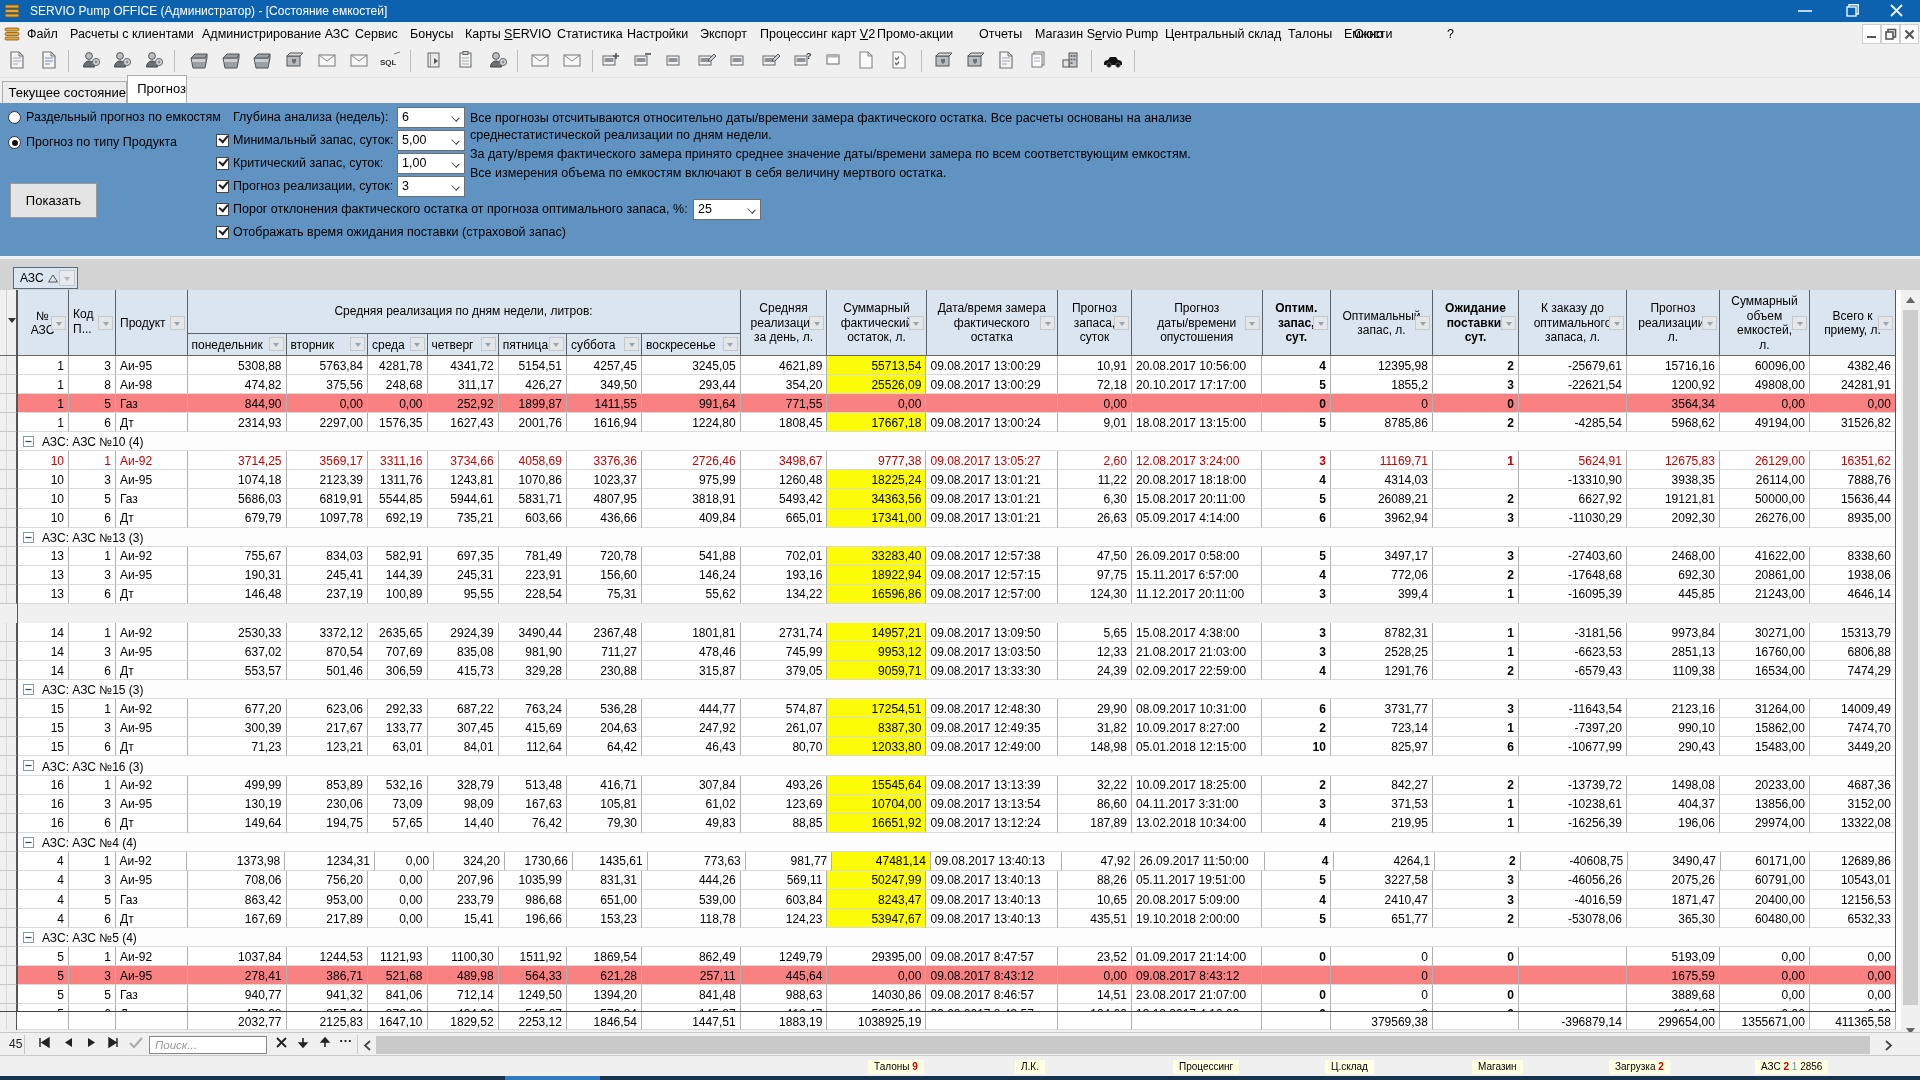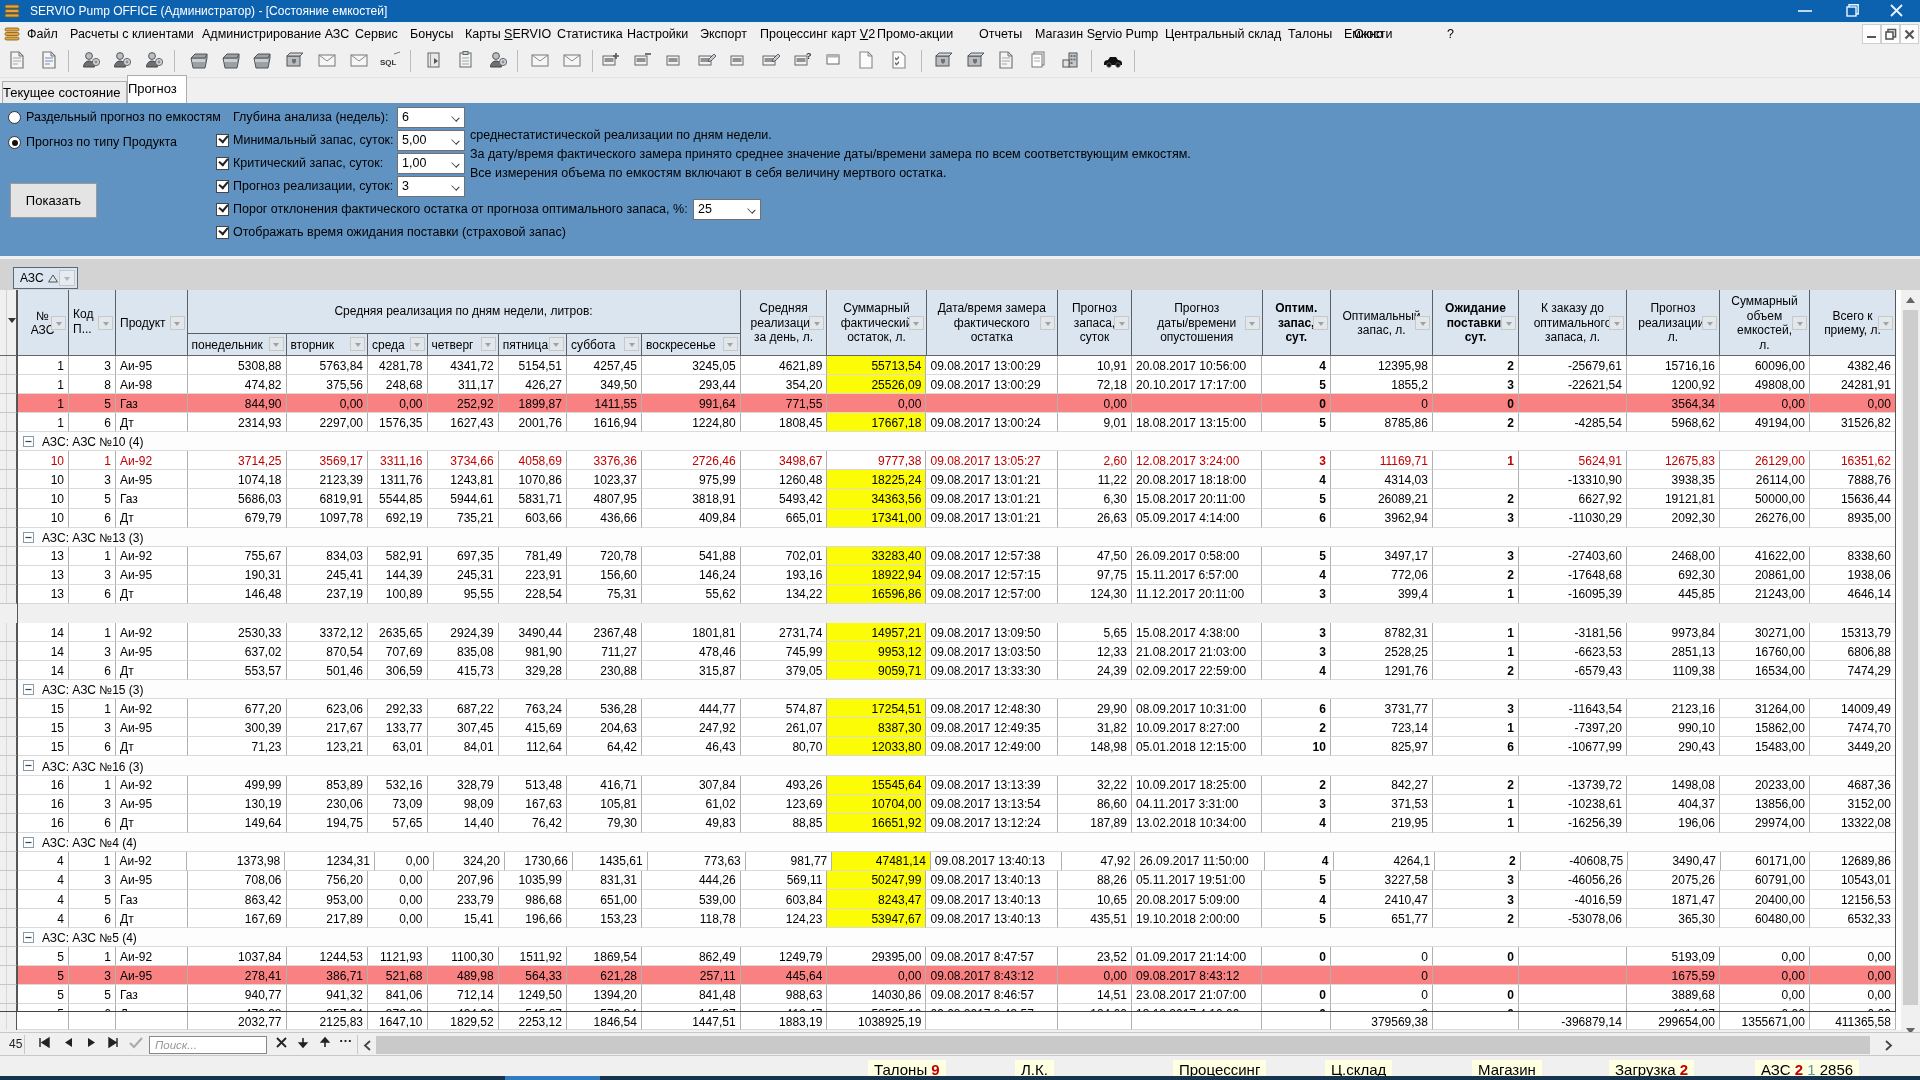--- a/index.html
+++ b/index.html
@@ -10,21 +10,21 @@
 #title .txt{position:absolute;left:26px;top:3.5px}
 
 #menu{left:0;top:22px;width:1920px;height:22px;background:#f0f0f0;border-top:1px solid #dff1fb;font-size:12.5px;color:#000}
 #menu span.mi{position:absolute;top:4px}
 
 #tools{left:0;top:44px;width:1920px;height:34px;background:#f0f0f0;border-bottom:1px solid #e3e3e3}
 .tsep{position:absolute;top:6px;height:22px;width:1px;background:#bcbcbc}
 .icon{position:absolute;top:50px;width:20px;height:20px}
 
 #tabs{left:0;top:78px;width:1920px;height:25px;background:#f0f0f0}
-.tab{position:absolute;font-size:13px;color:#000;text-align:left;border:1px solid #acacac}
+.tab{position:absolute;font-size:13px;color:#000;text-align:right;border:1px solid #acacac}
 
 #panel{left:0;top:103px;width:1920px;height:153px;background:#6093c1;font-size:12.5px;color:#000}
 .pl{position:absolute;white-space:nowrap}
 .radio{position:absolute;width:13px;height:13px;border-radius:50%;background:#fff;border:1px solid #333}
 .radio.sel::after{content:"";position:absolute;left:2.5px;top:2.5px;width:6px;height:6px;border-radius:50%;background:#111}
 .chk{position:absolute;width:13px;height:13px;background:#fff;border:1px solid #454545}
 .chk::after{content:"";position:absolute;left:2px;top:0px;width:7px;height:4px;border-left:2px solid #222;border-bottom:2px solid #222;transform:rotate(-50deg)}
 .combo{position:absolute;background:#fff;border:1px solid #707070;font-size:12.5px}
 .combo .v{position:absolute;left:4px;top:2px}
 .combo .ar{position:absolute;right:4px;top:5px;width:8px;height:8px}
@@ -46,21 +46,21 @@
 .b{font-weight:bold}
 .ind1{width:7px;background:#f0f0f0;border-right:1px solid #d8d8d8;border-bottom:1px solid #c6c6c6}
 .ind2{width:10px;background:#f0f0f0;border-right:1px solid #555;border-bottom:1px solid #c6c6c6}
 .yellow{background:#fbfc05}
 .redbg{background:#f98181}
 .rt{color:#c00000}
 
 #nav{left:0;top:1032px;width:1920px;height:24px;background:#f0f0f0;border-top:1px solid #c8c8c8;border-bottom:1px solid #c8c8c8}
 .nbtn{position:absolute;top:3px;font-size:12px;color:#222}
 
-#status{left:0;top:1062px;width:1920px;height:14px;background:#f0f0f0;font-size:15px}
+#status{left:0;top:1062px;width:1920px;height:14px;background:#f0f0f0;font-size:10px}
 .chip{position:absolute;top:-2px;background:#ffffe1;padding:1px 6px 2px 6px;white-space:nowrap}
 #bottom{left:0;top:1076px;width:1920px;height:4px;background:#16344e}
 .sb{position:absolute;background:#f0f0f0}
 .sbthumb{position:absolute;background:#cdcdcd}
 </style></head><body>
 <div id="title" class="abs">
     <svg class="abs" style="left:4px;top:3px" width="17" height="16">
       <g fill="#e8a33d" stroke="#7a5a10" stroke-width="0.8">
         <rect x="1" y="2" width="14" height="3" rx="1.5"></rect>
         <rect x="1" y="6.5" width="14" height="3" rx="1.5"></rect>
@@ -343,20 +343,21 @@
       <span class="ar"></span>
     </div>
     <div class="chk" style="left:216px;top:100px"></div>
     <span class="pl" style="left:233px;top:99px">Порог отклонения фактического остатка от прогноза оптимального запаса, %:</span>
     <div class="combo" style="left:693px;top:96px;width:68px;height:21px">
       <span class="v">25</span>
       <span class="ar"></span>
     </div>
     <div class="chk" style="left:216px;top:123px"></div>
     <span class="pl" style="left:233px;top:122px">Отображать время ожидания поставки (страховой запас)</span>
+    <span class="pl" style="left:470px;top:8px">Все прогнозы отсчитываются относительно даты/времени замера фактического остатка. Все расчеты основаны на анализе</span>
     <span class="pl" style="left:470px;top:25px">среднестатистической реализации по дням недели.</span>
     <span class="pl" style="left:470px;top:44px">За дату/время фактического замера принято среднее значение даты/времени замера по всем соответствующим емкостям.</span>
     <span class="pl" style="left:470px;top:63px">Все измерения объема по емкостям включают в себя величину мертвого остатка.</span>
   </div>
 <div id="gstrip" class="abs">
     <div id="gbox">
       <span style="position:absolute;left:6px;top:3px">АЗС</span>
       <svg style="position:absolute;left:34px;top:6px" width="10" height="9">
         <path d="M5 1L9.5 8H0.5z" fill="none" stroke="#555" stroke-width="1"></path>
       </svg>

